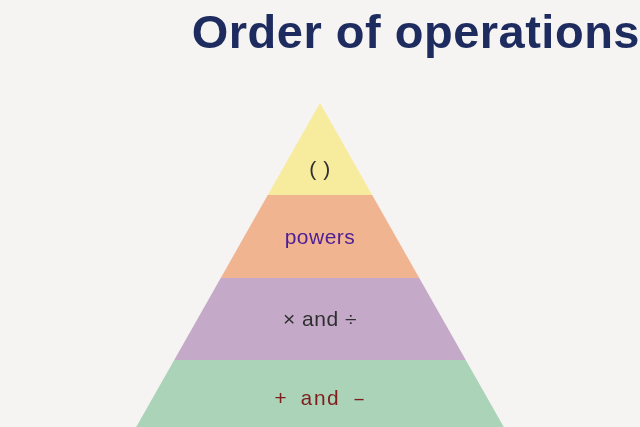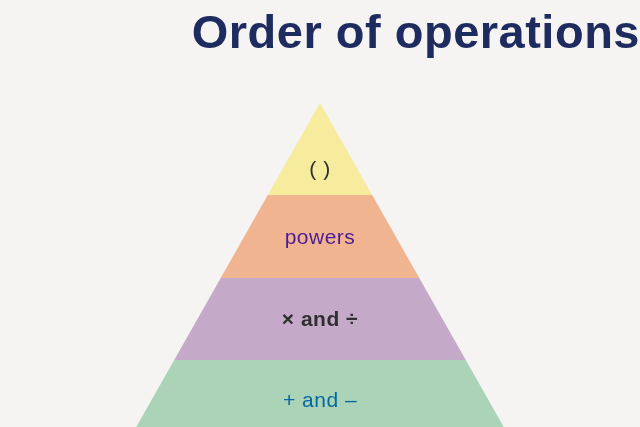--- a/index.html
+++ b/index.html
@@ -41,21 +41,21 @@
 
   .pyramid-level {
     width: 100%;
     display: flex;
     align-items: center;
     justify-content: center;
   }
 
   .level-1 { height: 92px; align-items: flex-end; padding-bottom: 14px; }
   .level-2 { height: 83px; }
-  .level-3 { height: 82px; font-weight: bold; }
+  .level-3 { height: 82px; }
   .level-4 { height: 115px; align-items: flex-start; padding-top: 28px; }
 
   .level-label {
     font-size: 21px;
     color: #2f2f2f;
     letter-spacing: 0.5px;
   }
 </style>
 </head>
 <body style="background: rgb(245, 244, 242);">
@@ -70,16 +70,16 @@
 
   <div class="pyramid-level level-2" style="background: rgb(240, 180, 145);">
     <span class="level-label" style="color: #4c1d95;">powers</span>
   </div>
 
   <div class="pyramid-level level-3" style="background: rgb(196, 169, 201);">
     <span class="level-label" style="color: rgb(47, 47, 47);">× and ÷</span>
   </div>
 
   <div class="pyramid-level level-4" style="background: rgb(171, 211, 184);">
-    <span class="level-label" style="color: #0369a1;">+ and –</span>
+    <span class="level-label" style="color: #7f1d1d; font-family: Liberation Mono, monospace;">+ and –</span>
   </div>
 
 </div>
 
 </body></html>

